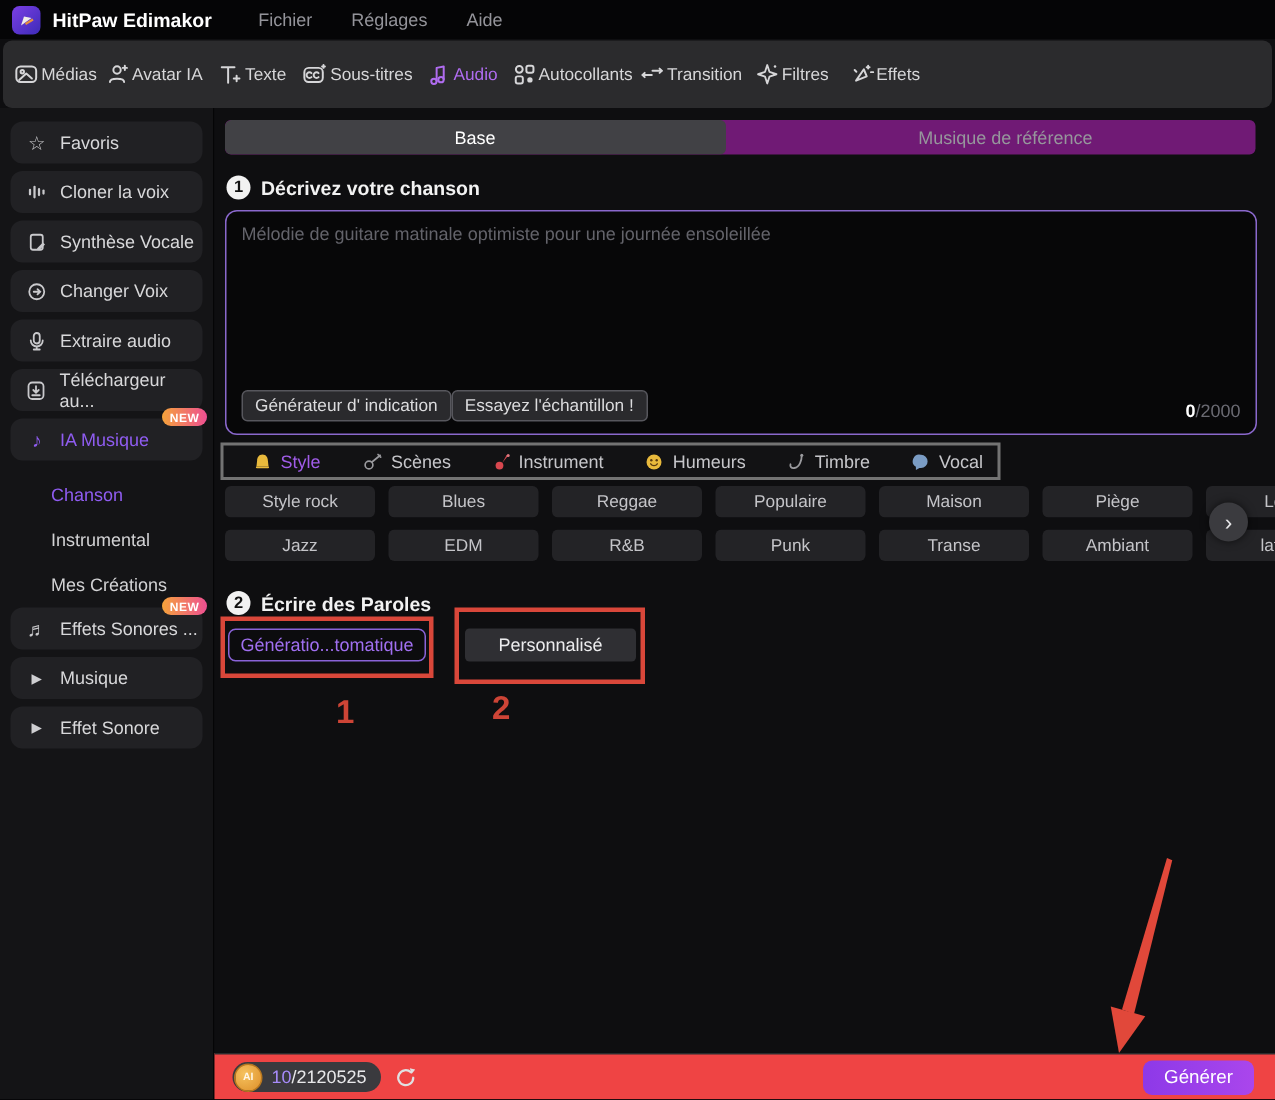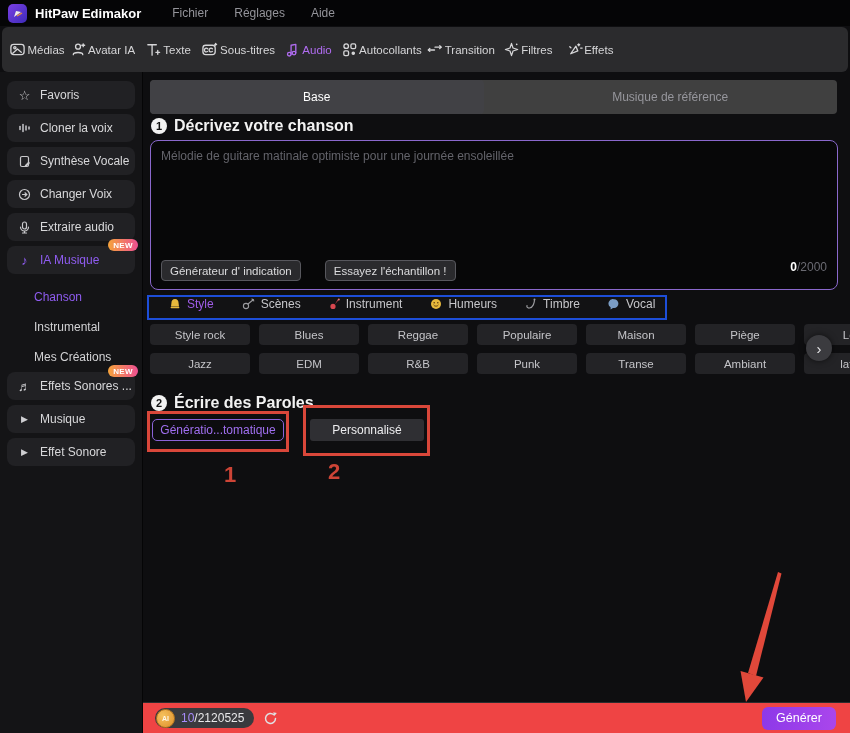--- a/index.html
+++ b/index.html
@@ -57,49 +57,49 @@
   .badge-new {
     position:absolute; right:-3px; top:-7px;
     background:linear-gradient(90deg,#f5a33b,#ee4f92);
     color:#fff; font-size:8px; font-weight:bold; padding:1.5px 5px; border-radius:7px;
     letter-spacing:.4px;
   }
   .expander { font-size:9px; color:#cfcfd2; width:15px; display:flex; justify-content:center; }
   
   .main { position:absolute; left:143px; top:72px; width:707px; height:661px; background:#0e0e10; }
   .tabstrip {
-    position:absolute; left:7px; top:8px; width:687px; height:34px;
-    background:#404040; border-radius:4px; display:flex; overflow:hidden;gap:20px;
+    position:absolute; left:7px; top:8px; width:687px; height:23px;
+    background:#701a75; border-radius:4px; display:flex; overflow:hidden;gap:20px;
   }
   .tab { flex:1; display:flex; align-items:center; justify-content:center; font-size:12px; color:#96969c; }
   .tab.active { background:#414145; color:#ffffff; border-radius:4px; }
   .sec-head { position:absolute; display:flex; align-items:center; gap:7px; }
   .num-circle {
     width:16px; height:16px; border-radius:50%; background:#f2f2f2; color:#111;
     font-size:11px; font-weight:bold; display:flex; align-items:center; justify-content:center;
   }
-  .sec-title { font-size:16px; font-weight:bold; color:#f2f2f2; }
+  .sec-title { font-size:13px; font-weight:bold; color:#f2f2f2; }
   .prompt-box {
     position:absolute; left:7px; top:68px; width:688px; height:150px;
     background:#070708; border:1px solid #8a68cc; border-radius:8px;
     display:flex; flex-direction:column; justify-content:space-between;
     padding:8px 10px 8px 10px;
   }
   .placeholder { font-size:12px; color:#63636a; }
-  .prompt-foot { display:flex; align-items:flex-start; gap:24px; }
+  .prompt-foot { display:flex; align-items:flex-end; gap:0; }
   .ghost-btn {
     height:21px; padding:0 8px; background:#2a2a2d; border:1px solid #57575d;
     border-radius:4px; font-size:11.5px; color:#dcdcde; display:flex; align-items:center;
   }
   .counter { margin-left:auto; font-size:12px; color:#6a6a72; }
   .counter b { color:#ffffff; font-weight:bold; }
   
   .cat-row {
     position:absolute; left:4px; top:223px; width:520px; height:25px;
-    border:2px solid #1d4ed8; display:flex; align-items:flex-start; gap:0; padding:0 6px;
+    border:2px solid #737373; display:flex; align-items:center; gap:0; padding:0 6px;
     background:#121214;
   }
   .cat { display:flex; align-items:center; gap:6px; font-size:12px; color:#c6c6ca; padding:0 14px; white-space:nowrap; }
   .cat.active { color:#a05ce8; }
   .cat .c-ic { display:flex; align-items:center; }
   
   .chips { position:absolute; left:7px; width:700px; height:21px; overflow:hidden; display:flex; gap:9px; }
   .chips.r1 { top:252px; }
   .chips.r2 { top:281px; }
   .chip {
@@ -306,20 +306,31 @@
       <span class="s-ic">
         <svg width="11" height="13" viewBox="0 0 11 13">
             <g stroke="#c9c9cc" stroke-width="1.2" fill="none" stroke-linecap="round">
               <rect x="3.5" y="1" width="4" height="7" rx="2"></rect>
               <path d="M1.5 6 a4 4 0 0 0 8 0 M5.5 10 v2 M3.5 12 h4"></path>
             </g>
           </svg>
       </span>
       <span>Extraire audio</span>
     </div>
+    <div class="side-item">
+      <span class="s-ic">
+        <svg width="12" height="13" viewBox="0 0 12 13">
+            <g stroke="#c9c9cc" stroke-width="1.2" fill="none" stroke-linecap="round">
+              <rect x="1" y="1" width="10" height="11" rx="2.5"></rect>
+              <path d="M6 3.5 v4 M4.2 6 L6 7.8 L7.8 6 M3.5 9.5 h5"></path>
+            </g>
+          </svg>
+      </span>
+      <span>Téléchargeur au...</span>
+    </div>
     <div class="side-item active">
       <span class="s-ic">♪</span>
       <span>IA Musique</span>
       <span class="badge-new">NEW</span>
     </div>
     <div class="sub-item active">
       <span>Chanson</span>
     </div>
     <div class="sub-item">
       <span>Instrumental</span>

